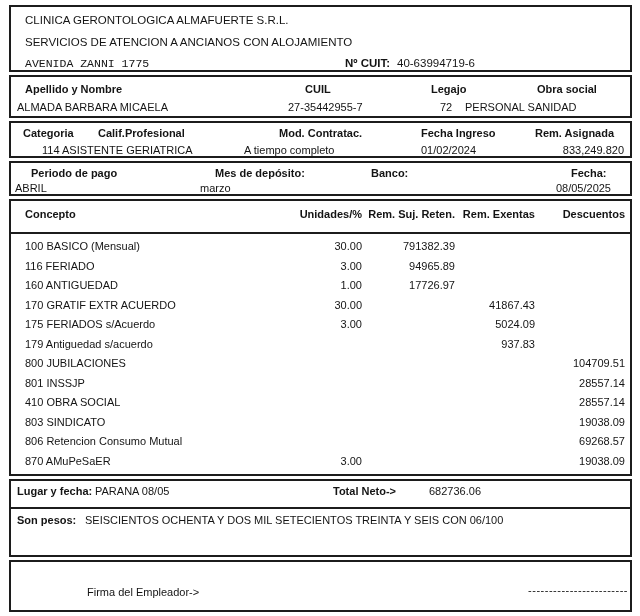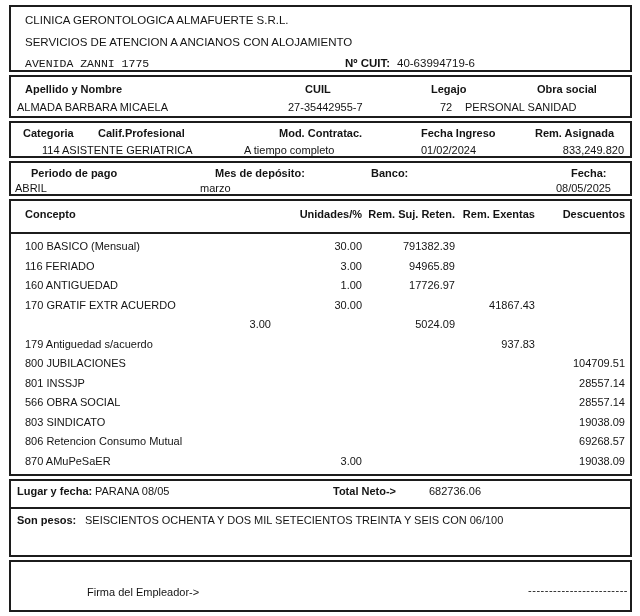--- a/index.html
+++ b/index.html
@@ -121,20 +121,21 @@
           <span class="c4"></span>
         </div>
         <div class="crow">
           <span class="c0">170 GRATIF EXTR ACUERDO</span>
           <span class="c1">30.00</span>
           <span class="c2"></span>
           <span class="c3">41867.43</span>
           <span class="c4"></span>
         </div>
         <div class="crow">
+          <span class="c0">175 FERIADOS s/Acuerdo</span>
           <span class="c1">3.00</span>
           <span class="c2"></span>
           <span class="c3">5024.09</span>
           <span class="c4"></span>
         </div>
         <div class="crow">
           <span class="c0">179 Antiguedad s/acuerdo</span>
           <span class="c1"></span>
           <span class="c2"></span>
           <span class="c3">937.83</span>
@@ -148,21 +149,21 @@
           <span class="c4">104709.51</span>
         </div>
         <div class="crow">
           <span class="c0">801 INSSJP</span>
           <span class="c1"></span>
           <span class="c2"></span>
           <span class="c3"></span>
           <span class="c4">28557.14</span>
         </div>
         <div class="crow">
-          <span class="c0">566 OBRA SOCIAL</span>
+          <span class="c0">410 OBRA SOCIAL</span>
           <span class="c1"></span>
           <span class="c2"></span>
           <span class="c3"></span>
           <span class="c4">28557.14</span>
         </div>
         <div class="crow">
           <span class="c0">803 SINDICATO</span>
           <span class="c1"></span>
           <span class="c2"></span>
           <span class="c3"></span>

